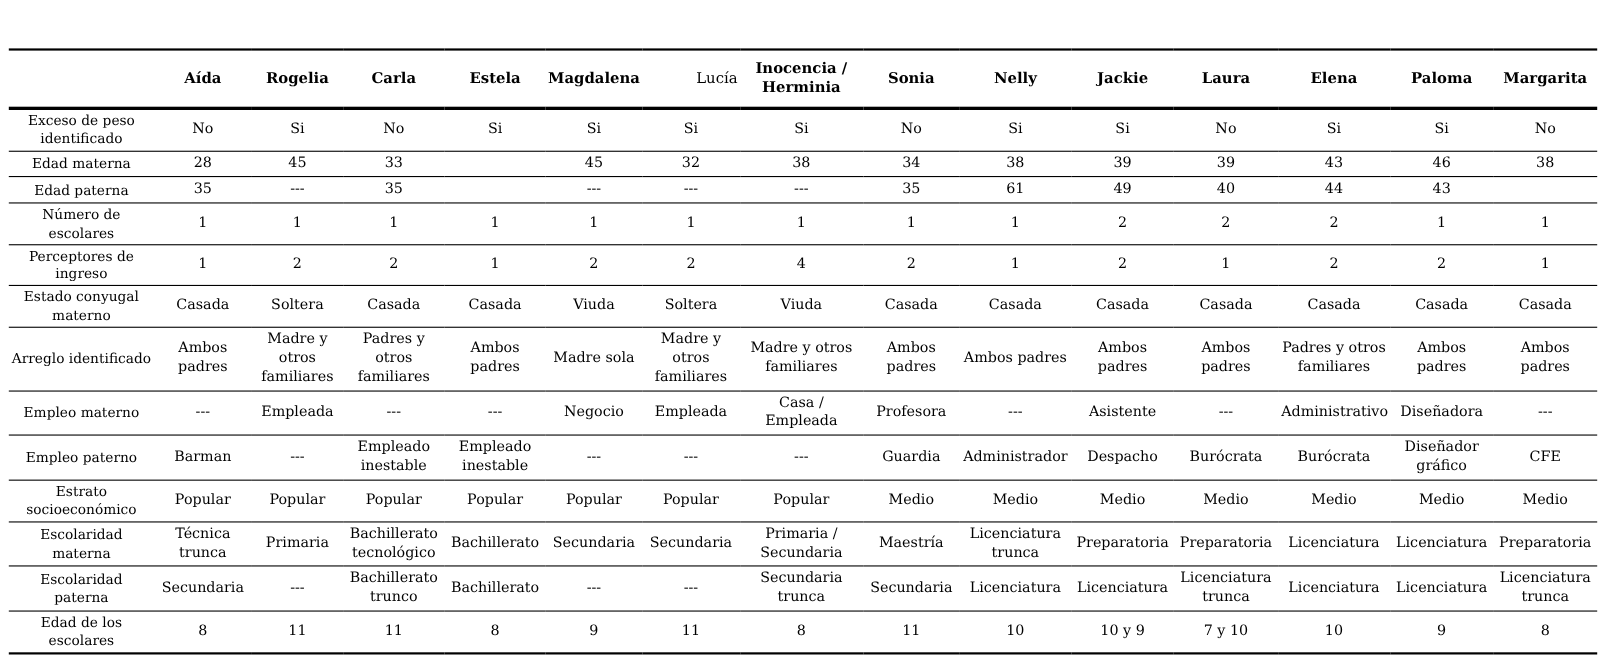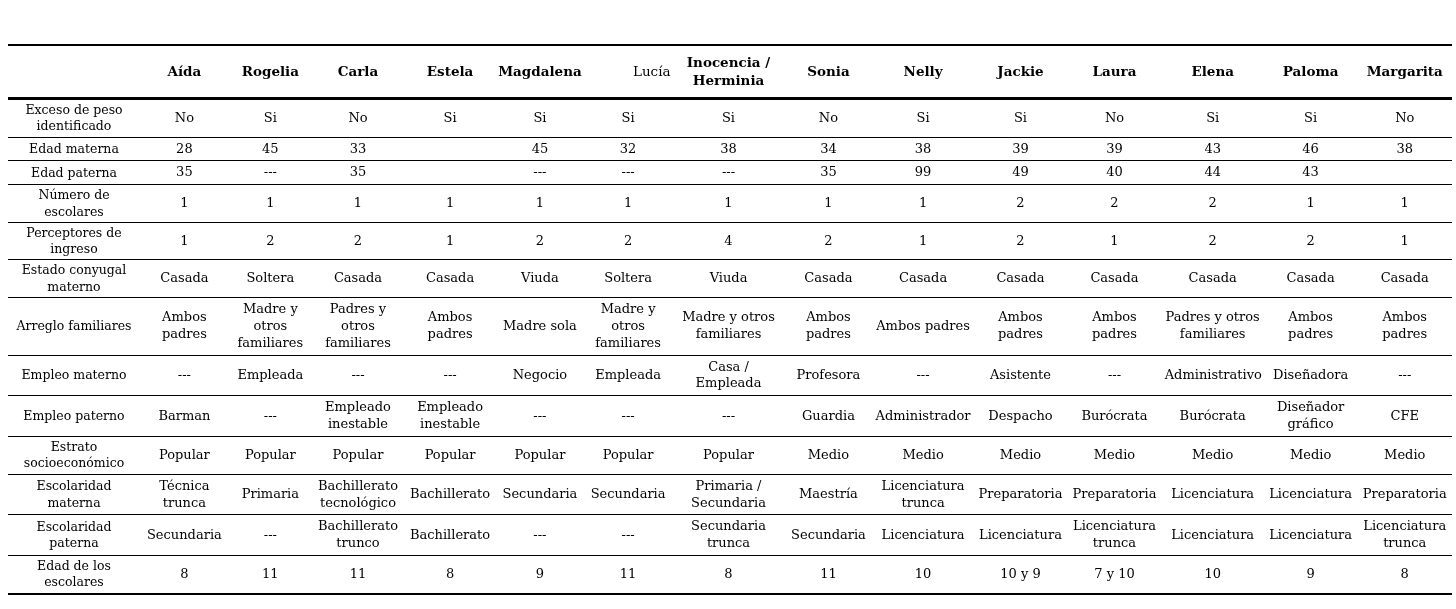--- a/index.html
+++ b/index.html
@@ -117,21 +117,21 @@
           <tr>
             <th class="rowlabel">Edad paterna</th>
             <td class="narrow">35</td>
             <td class="narrow">---</td>
             <td class="narrow">35</td>
             <td class="narrow"></td>
             <td class="narrow">---</td>
             <td class="narrow">---</td>
             <td class="narrow">---</td>
             <td class="narrow">35</td>
-            <td class="narrow">99</td>
+            <td class="narrow">61</td>
             <td class="narrow">49</td>
             <td class="narrow">40</td>
             <td class="narrow">44</td>
             <td class="narrow">43</td>
             <td class="narrow"></td>
           </tr>
           <tr>
             <th class="rowlabel">Número de escolares</th>
             <td class="narrow">1</td>
             <td class="narrow">1</td>
@@ -176,21 +176,21 @@
             <td class="narrow">Viuda</td>
             <td class="narrow">Casada</td>
             <td class="narrow">Casada</td>
             <td class="narrow">Casada</td>
             <td class="narrow">Casada</td>
             <td class="narrow">Casada</td>
             <td class="narrow">Casada</td>
             <td class="narrow">Casada</td>
           </tr>
           <tr>
-            <th class="rowlabel">Arreglo familiares</th>
+            <th class="rowlabel">Arreglo identificado</th>
             <td class="narrow">Ambos padres</td>
             <td class="narrow">Madre y otros familiares</td>
             <td class="narrow">Padres y otros familiares</td>
             <td class="narrow">Ambos padres</td>
             <td class="narrow">Madre sola</td>
             <td class="narrow">Madre y otros familiares</td>
             <td class="narrow">Madre y otros familiares</td>
             <td class="narrow">Ambos padres</td>
             <td class="narrow">Ambos padres</td>
             <td class="narrow">Ambos padres</td>

